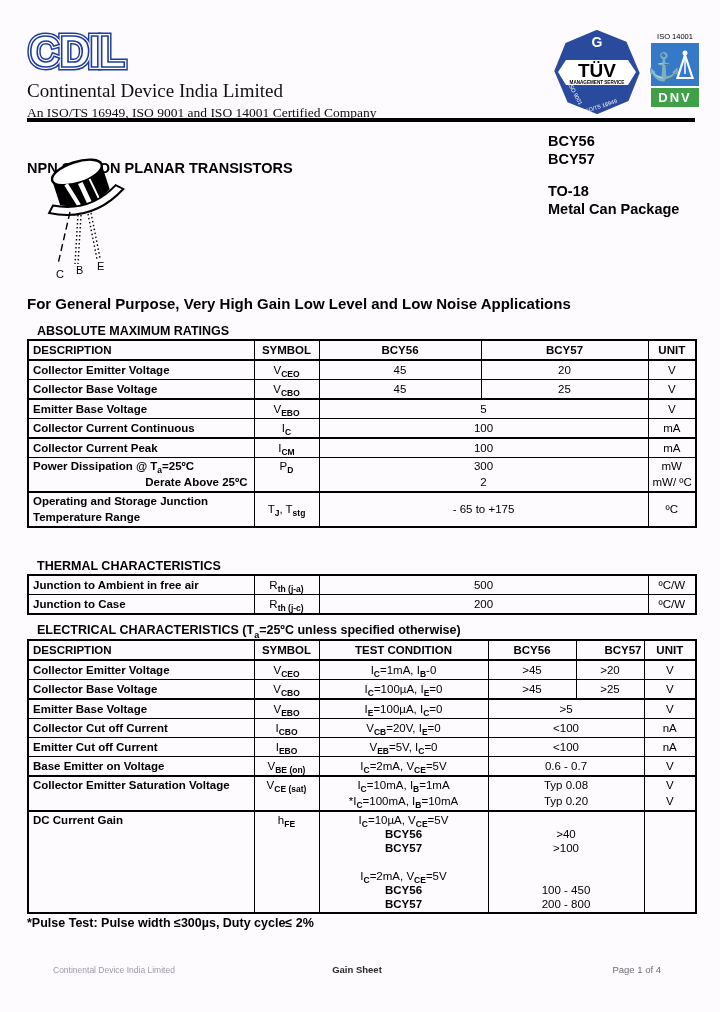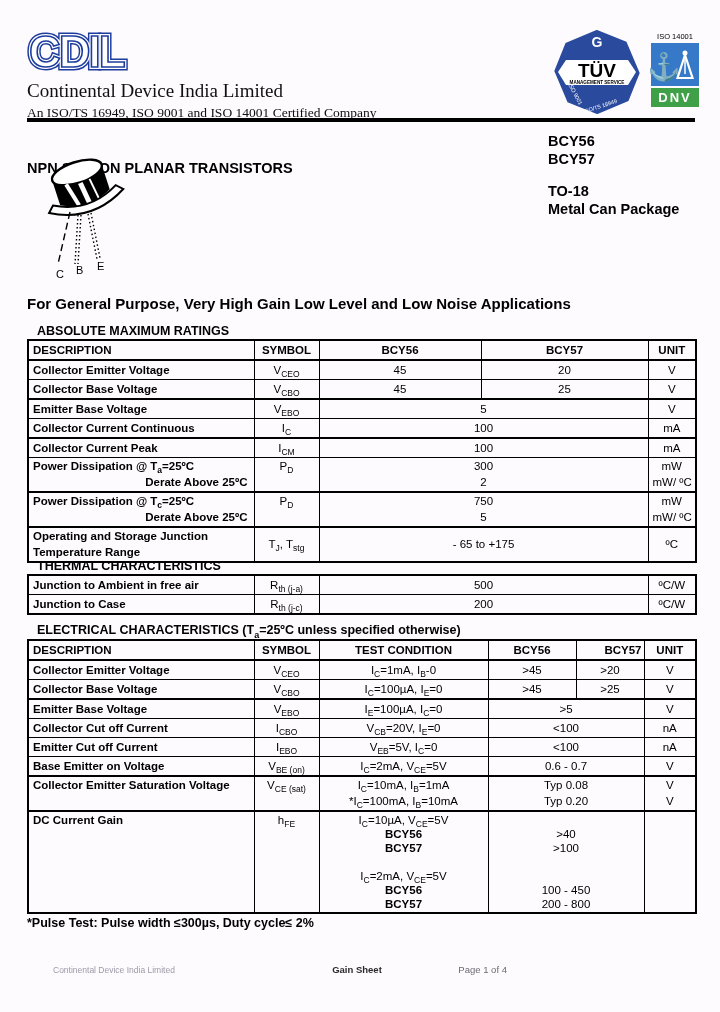--- a/index.html
+++ b/index.html
@@ -32,34 +32,34 @@
   table.ds th{font-weight:bold;border-bottom:2px solid #000;}
   table.ds th.l{text-align:left;}
   table.ds th.r{text-align:right;padding-right:2px;}
   table.ds td.d{text-align:left;font-weight:bold;}
   table.ds tr.thick td{border-top:2px solid #000;}
   table.ds tr.top td{vertical-align:top;}
   .ln{line-height:15.5px;white-space:nowrap;}
   tr.dc .ln{line-height:14px;}
   .ln.r{text-align:right;padding-right:2px;}
   .ln.b{font-weight:bold;}
-  sub{font-size:8.5px;line-height:0;}
+  sub{font-size:8.5px;line-height:0;font-weight:bold;}
 
   #amr-table{top:339px;}
   #thermal-table{top:574px;}
   #elec-table{top:639px;}
   #amr-title{top:324px;}
   #thermal-title{top:559px;}
   #elec-title{top:623px;}
 
   .pulse{position:absolute;top:916px;left:27px;font-size:12.5px;font-weight:bold;}
   .footer{position:absolute;top:964px;left:27px;width:668px;display:flex;align-items:baseline;}
   .footer .f-left{flex:1;font-size:8.5px;color:#9b9ba8;padding-left:26px;}
   .footer .f-center{flex:1;text-align:center;font-size:9.5px;font-weight:bold;color:#2a2a2a;}
-  .footer .f-right{flex:1;text-align:left;font-size:9.5px;color:#6b6b74;padding-right:34px;}
+  .footer .f-right{flex:1;text-align:right;font-size:9.5px;color:#6b6b74;padding-right:34px;}
 </style>
 </head>
 <body>
 
 <div class="page">
 
   <div class="header">
     <div class="brand">
       <svg width="118" height="46" viewBox="0 0 118 46">
         <g font-family="'Liberation Sans',sans-serif" font-weight="bold" font-size="44">
@@ -193,35 +193,20 @@
           <td class="">P<sub>D</sub></td>
           <td class="" colspan="2">
             <div class="ln">300</div>
             <div class="ln">2</div>
           </td>
           <td class="">
             <div class="ln">mW</div>
             <div class="ln">mW/ ºC</div>
           </td>
         </tr>
-        <tr class="thick top">
-          <td class="d">
-            <div class="ln">Power Dissipation @ T<sub>c</sub>=25ºC</div>
-            <div class="ln r">Derate Above 25ºC</div>
-          </td>
-          <td class="">P<sub>D</sub></td>
-          <td class="" colspan="2">
-            <div class="ln">750</div>
-            <div class="ln">5</div>
-          </td>
-          <td class="">
-            <div class="ln">mW</div>
-            <div class="ln">mW/ ºC</div>
-          </td>
-        </tr>
         <tr class="thick">
           <td class="d">
             <div class="ln">Operating and Storage Junction</div>
             <div class="ln">Temperature Range</div>
           </td>
           <td class="">T<sub>J</sub>, T<sub>stg</sub></td>
           <td class="" colspan="2">- 65 to +175</td>
           <td class="">ºC</td>
         </tr>
       </tbody>

